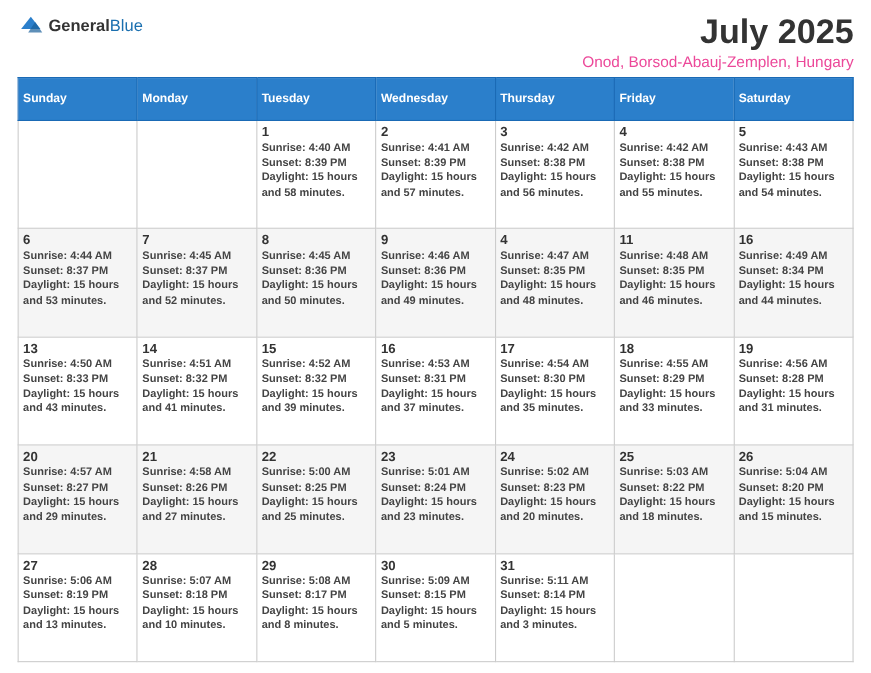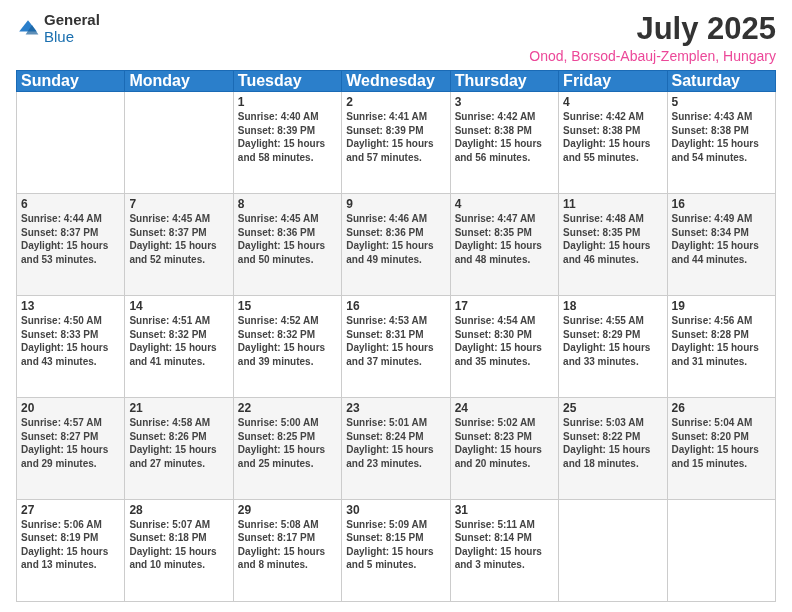--- a/index.html
+++ b/index.html
@@ -23,22 +23,23 @@
       align-items: flex-start;
       margin-bottom: 6px;
     }
     .logo {
       display: flex;
       align-items: center;
       gap: 4px;
     }
     .logo-text {
       display: flex;
-      flex-direction: column;
+      flex-direction: row;
       line-height: 1.1;
+      text-align: right;
     }
     .logo-general {
       font-size: 15px;
       font-weight: bold;
       color: #333;
     }
     .logo-blue {
       font-size: 15px;
       font-weight: normal;
       color: #1a6faf;
@@ -64,23 +65,23 @@
     .calendar {
       flex: 1;
       border: 1px solid #ccc;
       border-collapse: collapse;
       width: 100%;
       table-layout: fixed;
     }
     .calendar th {
       background-color: #2b7fcb;
       color: #fff;
-      font-size: 16px;
-      font-weight: bold;
-      padding: 1px 4px;
+      font-size: 11px;
+      font-weight: bold;
+      padding: 13px 4px;
       border: 1px solid #1a6ab5;
       text-align: left;
       margin-top: 19px;
     }
     .calendar td {
       border: 1px solid #ccc;
       vertical-align: top;
       padding: 3px 4px;
       font-size: 9.5px;
       color: #333;

